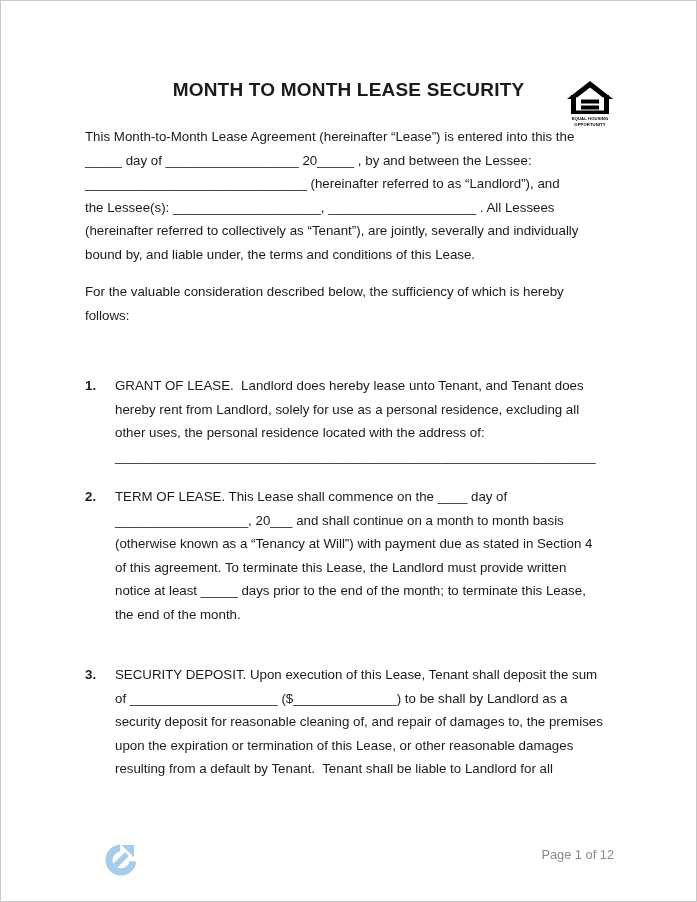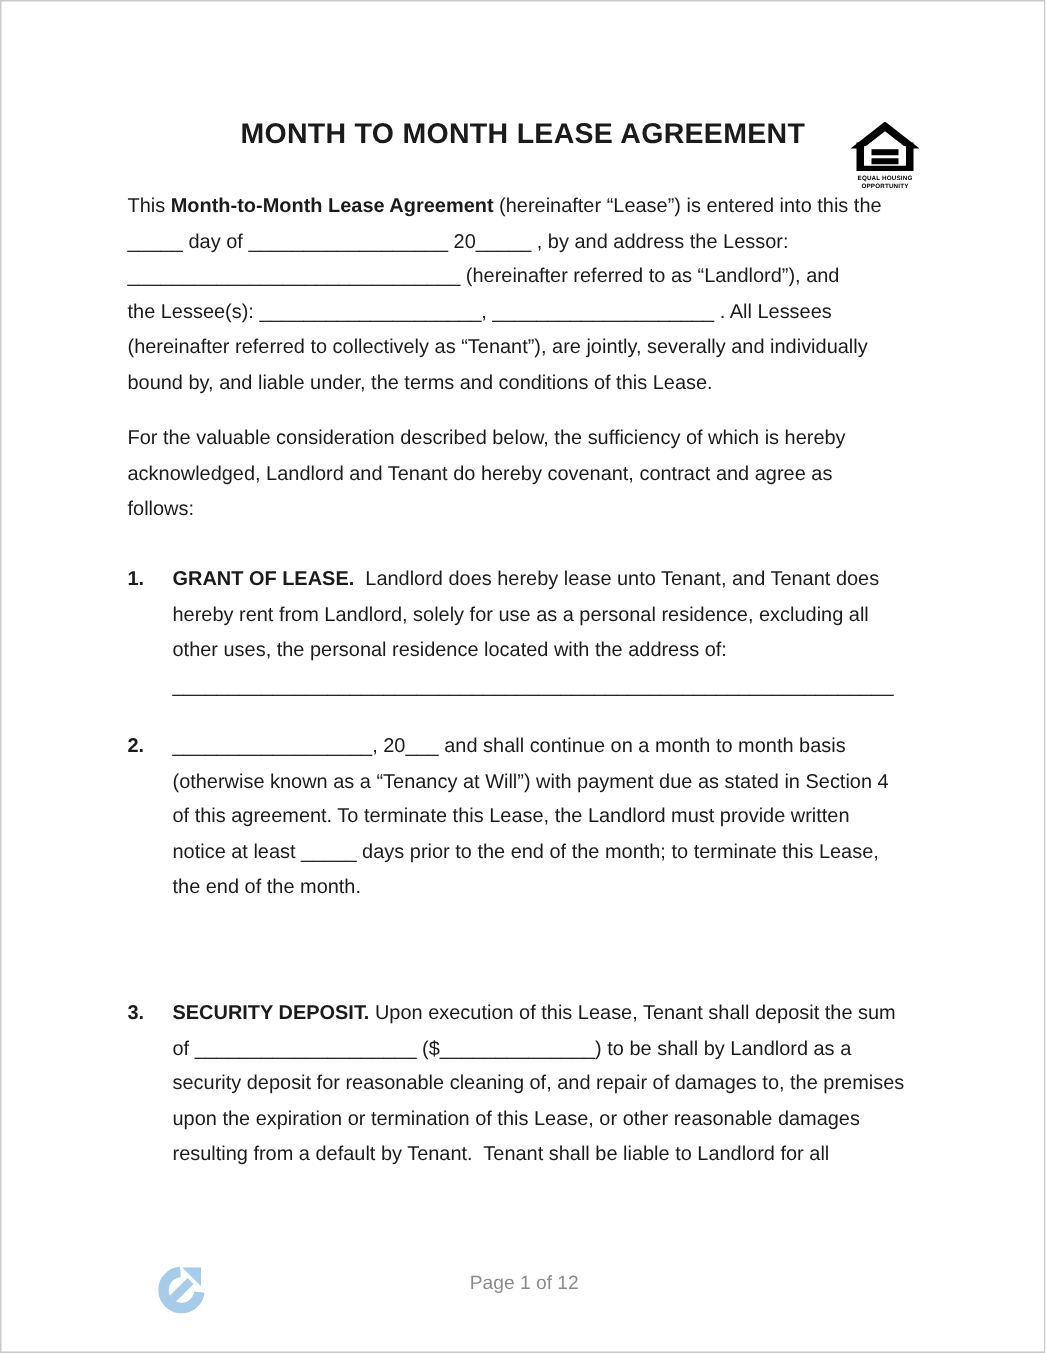--- a/index.html
+++ b/index.html
@@ -39,42 +39,42 @@
     height: 46px;
   }
   .block {
     position: absolute;
     left: 84px;
     width: 540px;
     font-size: 13.3px;
     line-height: 23.5px;
   }
   .line { white-space: pre; }
-  .b { font-weight: 700; }
+  .b { font-weight: 400; }
   .sec { padding-left: 30px; }
   .sec .num {
     position: absolute;
     left: 0;
     top: 0;
     font-weight: 700;
     white-space: pre;
   }
   .footer-logo {
     position: absolute;
     left: 104px;
     top: 837px;
     width: 34px;
     height: 38px;
   }
   .page-label {
     position: absolute;
     left: 84px;
     top: 846px;
     width: 529px;
-    text-align: center;
+    text-align: right;
     font-size: 12.8px;
     color: var(--footer_gray, #8b8b8b);
     white-space: pre;
   }
   .eho-black { fill: #000; }
   .eho-white { fill: #fff; }
   .eho-text {
     font-family: "Liberation Sans", "DejaVu Sans", sans-serif;
     font-size: 4.2px;
     font-weight: 700;
@@ -82,58 +82,58 @@
     fill: #000;
   }
   .ef-stroke { stroke: var(--accent_blue, #a7cce9); fill: none; }
   .ef-fill { fill: var(--accent_blue, #a7cce9); }
 </style>
 </head>
 <body>
 
 <div class="page">
 
-  <div class="doc-title">MONTH TO MONTH LEASE AGREEMENT</div>
+  <div class="doc-title">MONTH TO MONTH LEASE SECURITY</div>
 
   <svg class="eho-logo" viewBox="0 0 46 46" aria-hidden="true">
     <polygon class="eho-black" points="23,0 46,18 0,18"></polygon>
     <rect class="eho-black" x="4" y="14" width="38" height="19"></rect>
     <polygon class="eho-white" points="23,6.5 36.5,17 9.5,17"></polygon>
     <rect class="eho-white" x="9" y="16.5" width="28" height="13"></rect>
     <rect class="eho-black" x="14" y="18.5" width="18" height="4"></rect>
     <rect class="eho-black" x="14" y="24.5" width="18" height="4"></rect>
     <text class="eho-text" x="23" y="39" text-anchor="middle">EQUAL HOUSING</text>
     <text class="eho-text" x="23" y="44.5" text-anchor="middle">OPPORTUNITY</text>
   </svg>
 
   <div class="block" style="top:124px">
     <div class="line"><span>This </span><span class="b">Month-to-Month Lease Agreement</span><span> (hereinafter “Lease”) is entered into this the</span></div>
-    <div class="line"><span>_____ day of __________________ 20_____ , by and address the Lessor:</span></div>
+    <div class="line"><span>_____ day of __________________ 20_____ , by and between the Lessee:</span></div>
     <div class="line"><span>______________________________ (hereinafter referred to as “Landlord”), and</span></div>
     <div class="line"><span>the Lessee(s): ____________________, ____________________ . All Lessees</span></div>
     <div class="line"><span>(hereinafter referred to collectively as “Tenant”), are jointly, severally and individually</span></div>
     <div class="line"><span>bound by, and liable under, the terms and conditions of this Lease.</span></div>
   </div>
 
   <div class="block" style="top:279px">
     <div class="line"><span>For the valuable consideration described below, the sufficiency of which is hereby</span></div>
-    <div class="line"><span>acknowledged, Landlord and Tenant do hereby covenant, contract and agree as</span></div>
     <div class="line"><span>follows:</span></div>
   </div>
 
   <div class="block sec" style="top:373px">
     <span class="num">1.</span>
     <div class="line"><span class="b">GRANT OF LEASE.</span><span>  Landlord does hereby lease unto Tenant, and Tenant does</span></div>
     <div class="line"><span>hereby rent from Landlord, solely for use as a personal residence, excluding all</span></div>
     <div class="line"><span>other uses, the personal residence located with the address of:</span></div>
     <div class="line"><span>_________________________________________________________________</span></div>
   </div>
 
   <div class="block sec" style="top:484px">
     <span class="num">2.</span>
+    <div class="line"><span class="b">TERM OF LEASE.</span><span> This Lease shall commence on the ____ day of</span></div>
     <div class="line"><span>__________________, 20___ and shall continue on a month to month basis</span></div>
     <div class="line"><span>(otherwise known as a “Tenancy at Will”) with payment due as stated in Section 4</span></div>
     <div class="line"><span>of this agreement. To terminate this Lease, the Landlord must provide written</span></div>
     <div class="line"><span>notice at least _____ days prior to the end of the month; to terminate this Lease,</span></div>
     <div class="line"><span>the end of the month.</span></div>
   </div>
 
   <div class="block sec" style="top:662px">
     <span class="num">3.</span>
     <div class="line"><span class="b">SECURITY DEPOSIT.</span><span> Upon execution of this Lease, Tenant shall deposit the sum</span></div>

